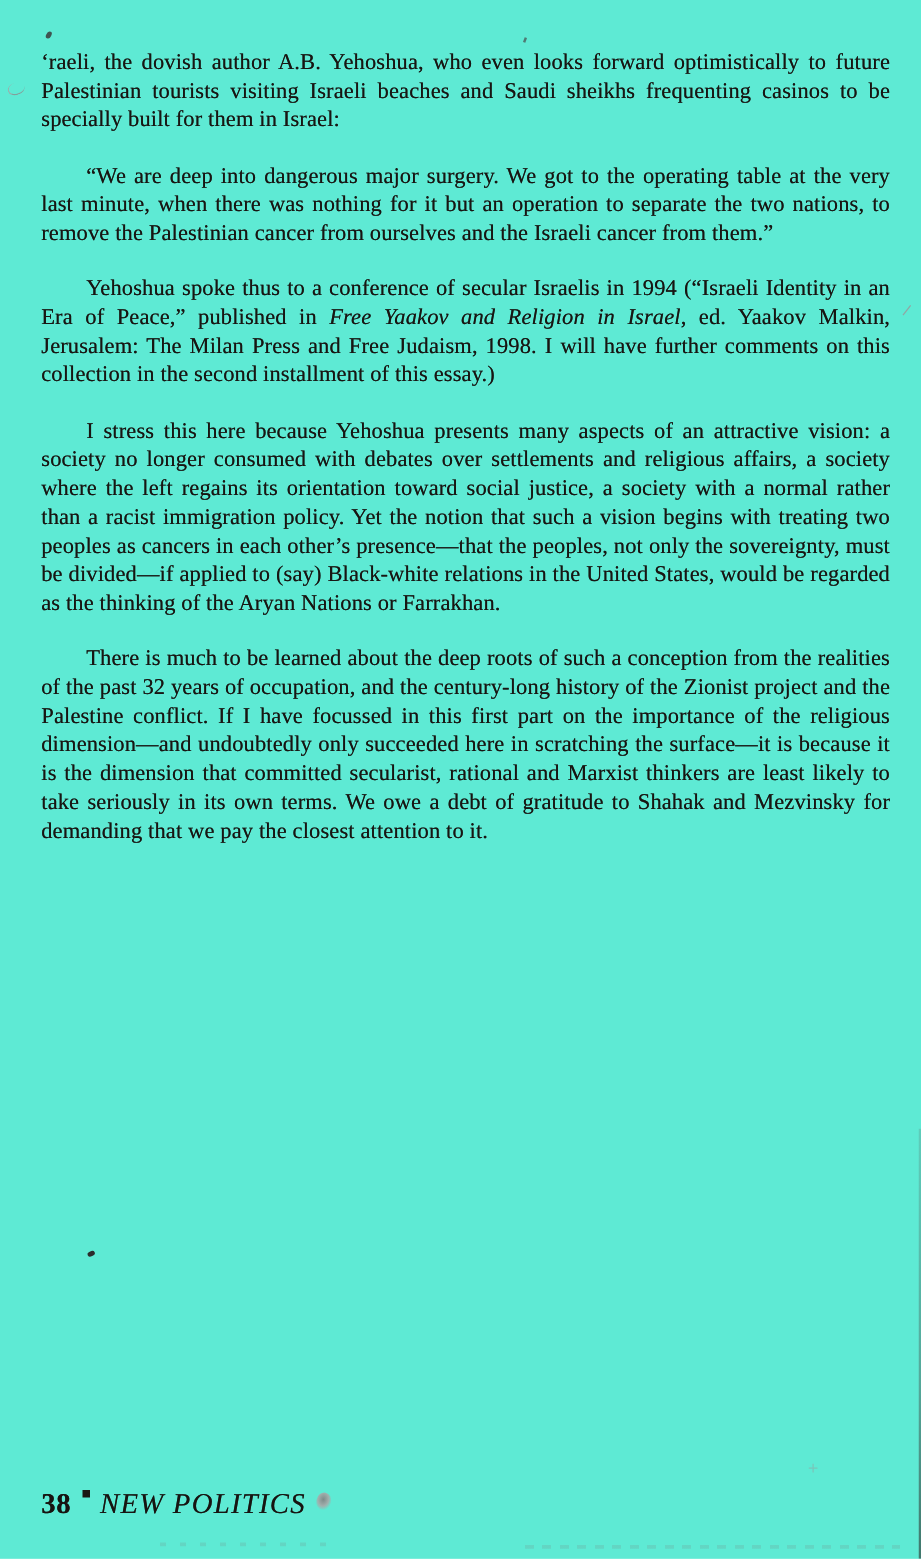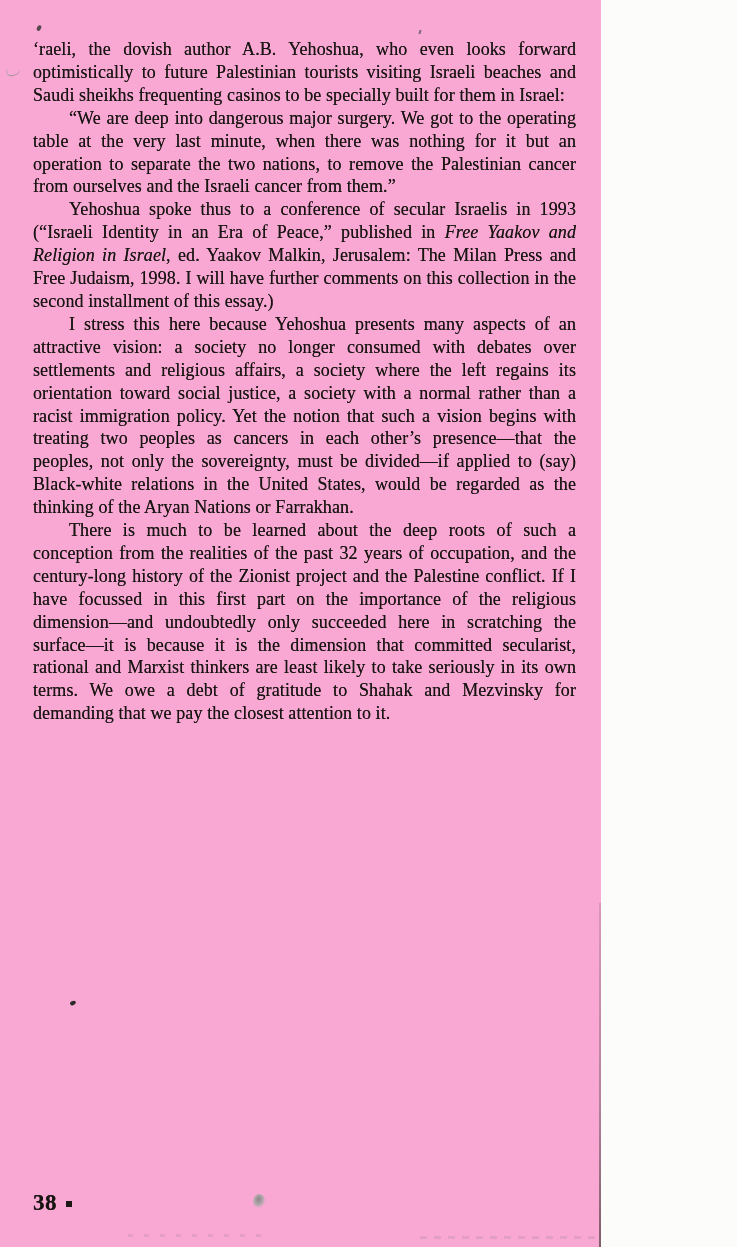--- a/index.html
+++ b/index.html
@@ -3,45 +3,45 @@
 <meta charset="utf-8">
 <style>
   html, body { margin: 0; padding: 0; }
   body {
     width: 737px; height: 1247px;
     background: #fcfcfa;
     font-family: "Liberation Serif", "DejaVu Serif", serif;
   }
   .page {
     position: relative;
-    width: 601px; height: 1247px;
-    background: #f9a8d4;
+    width: 737px; height: 1247px;
+    background: #5eead4;
     overflow: hidden;
   }
   .article {
     position: absolute;
     left: 33px; right: 25px; top: 38px;
   }
   .para {
     margin: 0;
     font-size: 18px;
     line-height: 22.9px;
     color: #181512;
     text-align: justify;
     text-shadow: 0 0 0.3px rgba(20,16,12,0.75);
     letter-spacing: 0.1px;
   }
-  .para.indent { text-indent: 36px; }
+  .para.indent { text-indent: 36px; margin-top: 22px; }
   .para em { font-style: italic; }
 
   .footer {
     position: absolute;
     left: 33px; top: 1190px;
     display: flex;
-    align-items: center;
+    align-items: flex-start;
     color: #171411;
     white-space: nowrap;
   }
   .page-number {
     font-size: 23px;
     font-weight: 700;
     letter-spacing: 0.5px;
     text-shadow: 0 0 0.3px rgba(20,16,12,0.8);
   }
   .footer-bullet {
@@ -73,28 +73,29 @@
   .edge-streak { right: 0; top: 903px; width: 2px; height: 344px; background: linear-gradient(180deg, rgba(90,88,85,.2) 0%, rgba(70,68,65,.4) 60%, rgba(45,43,40,.6) 100%); }
 </style>
 </head>
 <body>
 
 <div class="page">
 
   <main class="article">
       <p class="para"><span>‘raeli, the dovish author A.B. Yehoshua, who even looks forward optimistically to future Palestinian tourists visiting Israeli beaches and Saudi sheikhs frequenting casinos to be specially built for them in Israel:</span></p>
       <p class="para indent"><span>“We are deep into dangerous major surgery. We got to the operating table at the very last minute, when there was nothing for it but an operation to separate the two nations, to remove the Palestinian cancer from ourselves and the Israeli cancer from them.”</span></p>
-      <p class="para indent"><span>Yehoshua spoke thus to a conference of secular Israelis in 1993 (“Israeli Identity in an Era of Peace,” published in </span><em>Free Yaakov and Religion in Israel</em><span>, ed. Yaakov Malkin, Jerusalem: The Milan Press and Free Judaism, 1998. I will have further comments on this collection in the second installment of this essay.)</span></p>
+      <p class="para indent"><span>Yehoshua spoke thus to a conference of secular Israelis in 1994 (“Israeli Identity in an Era of Peace,” published in </span><em>Free Yaakov and Religion in Israel</em><span>, ed. Yaakov Malkin, Jerusalem: The Milan Press and Free Judaism, 1998. I will have further comments on this collection in the second installment of this essay.)</span></p>
       <p class="para indent"><span>I stress this here because Yehoshua presents many aspects of an attractive vision: a society no longer consumed with debates over settlements and religious affairs, a society where the left regains its orientation toward social justice, a society with a normal rather than a racist immigration policy. Yet the notion that such a vision begins with treating two peoples as cancers in each other’s presence—that the peoples, not only the sovereignty, must be divided—if applied to (say) Black-white relations in the United States, would be regarded as the thinking of the Aryan Nations or Farrakhan.</span></p>
       <p class="para indent"><span>There is much to be learned about the deep roots of such a conception from the realities of the past 32 years of occupation, and the century-long history of the Zionist project and the Palestine conflict. If I have focussed in this first part on the importance of the religious dimension—and undoubtedly only succeeded here in scratching the surface—it is because it is the dimension that committed secularist, rational and Marxist thinkers are least likely to take seriously in its own terms. We owe a debt of gratitude to Shahak and Mezvinsky for demanding that we pay the closest attention to it.</span></p>
     </main>
 
   <footer class="footer">
     <span class="page-number">38</span>
     <span class="footer-bullet"></span>
+    <span class="journal-title">NEW POLITICS</span>
   </footer>
 
   <div class="mark speck-top"></div>
   <div class="mark squiggle-left"></div>
   <div class="mark speck-even"></div>
   <div class="mark tick-right"></div>
   <div class="mark speck-mid"></div>
   <div class="mark plus-faint"></div>
   <div class="mark smudge-footer"></div>
   <div class="mark noise-band-a"></div>

